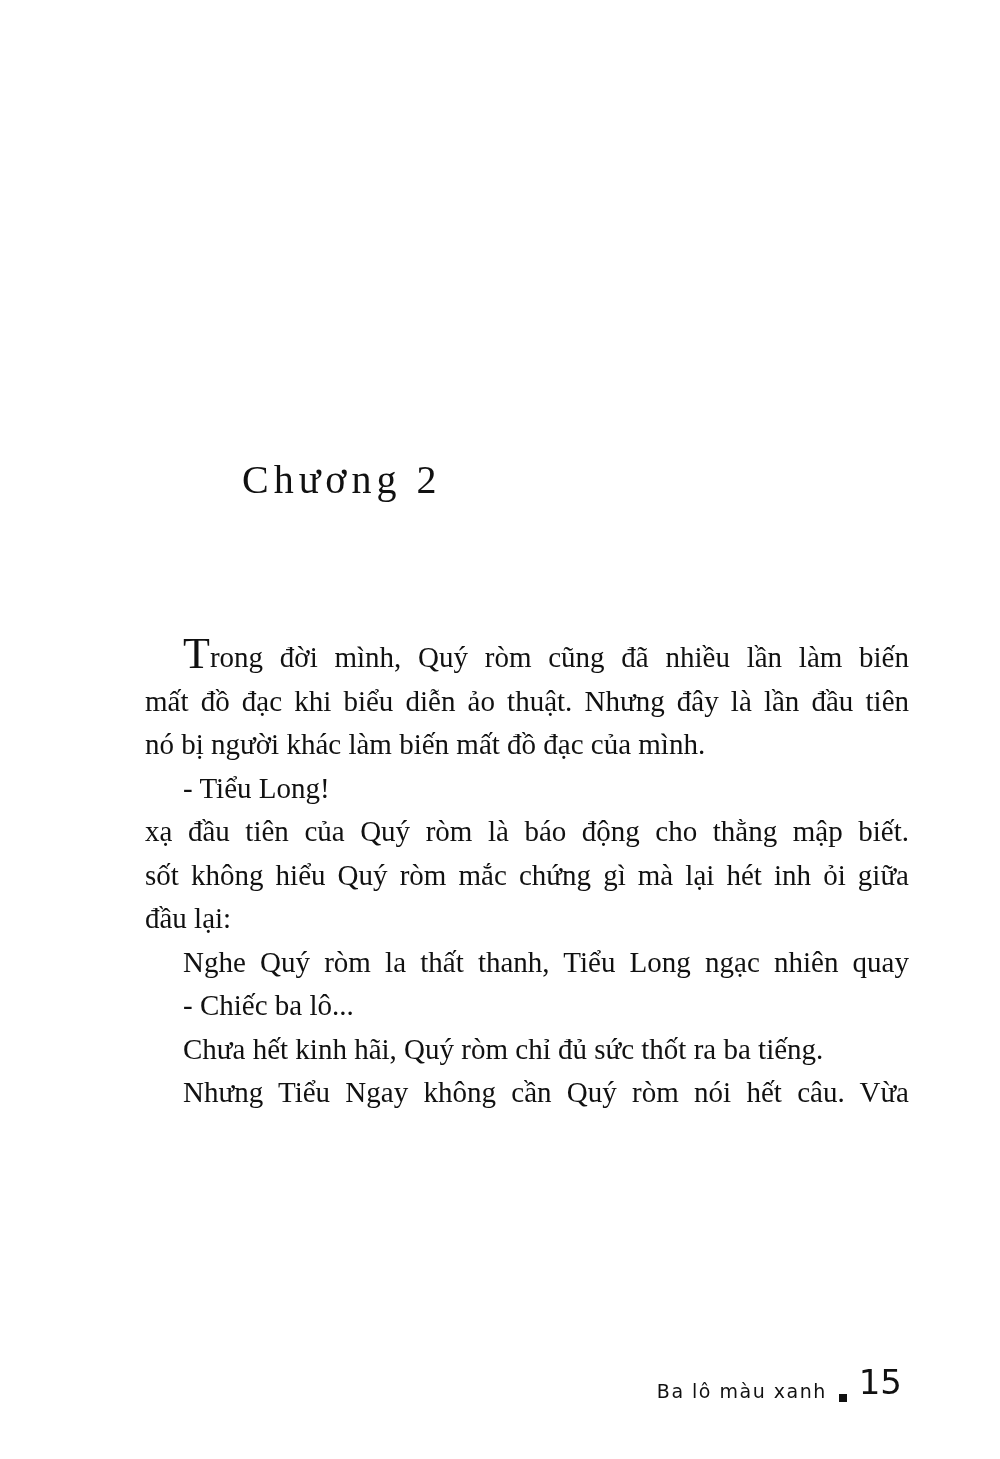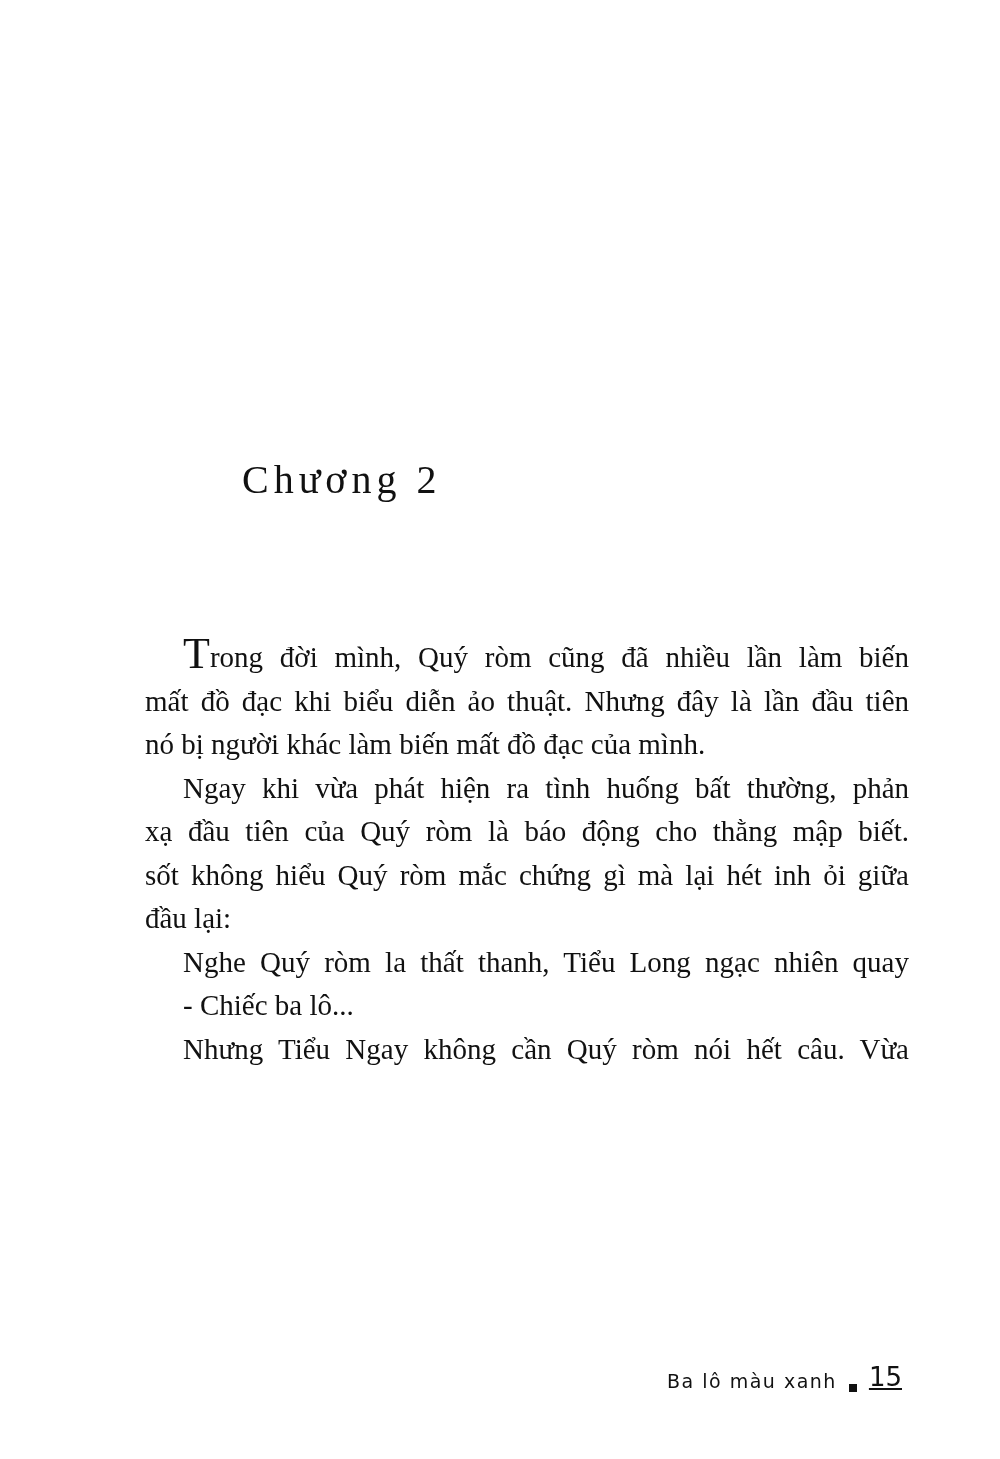--- a/index.html
+++ b/index.html
@@ -73,42 +73,42 @@
       gap: 8px;
     }
     .footer .bullet {
       display: inline-block;
       width: 8px;
       height: 8px;
       background: #111;
       margin: 0 4px;
     }
     .footer .page-num {
-      font-size: 26px;
+      font-size: 34px;
       letter-spacing: 0;
-      text-decoration: underline;
     }
   </style>
 </head>
 <body>
 
 <div class="page">
 
   <h2 class="chapter-title">Chương 2</h2>
 
   <div class="body-text">
     <span class="line indent justify"><span class="dropcap">T</span><span>rong đời mình, Quý ròm cũng đã nhiều lần làm biến</span></span>
     <span class="line justify">mất đồ đạc khi biểu diễn ảo thuật. Nhưng đây là lần đầu tiên</span>
     <span class="line">nó bị người khác làm biến mất đồ đạc của mình.</span>
-    <span class="line indent justify">Ngay khi vừa phát hiện ra tình huống bất thường, phản</span>
+    <span class="line indent">- Tiểu Long!</span>
     <span class="line justify">xạ đầu tiên của Quý ròm là báo động cho thằng mập biết.</span>
     <span class="line justify">sốt không hiểu Quý ròm mắc chứng gì mà lại hét inh ỏi giữa</span>
     <span class="line">đầu lại:</span>
     <span class="line indent justify">Nghe Quý ròm la thất thanh, Tiểu Long ngạc nhiên quay</span>
     <span class="line indent">- Chiếc ba lô...</span>
+    <span class="line indent">Chưa hết kinh hãi, Quý ròm chỉ đủ sức thốt ra ba tiếng.</span>
     <span class="line indent justify">Nhưng Tiểu Ngay không cần Quý ròm nói hết câu. Vừa</span>
   </div>
 
   <div class="footer">
     <span>Ba lô màu xanh</span>
     <span class="bullet"></span>
     <span class="page-num">15</span>
   </div>
 
 </div>

